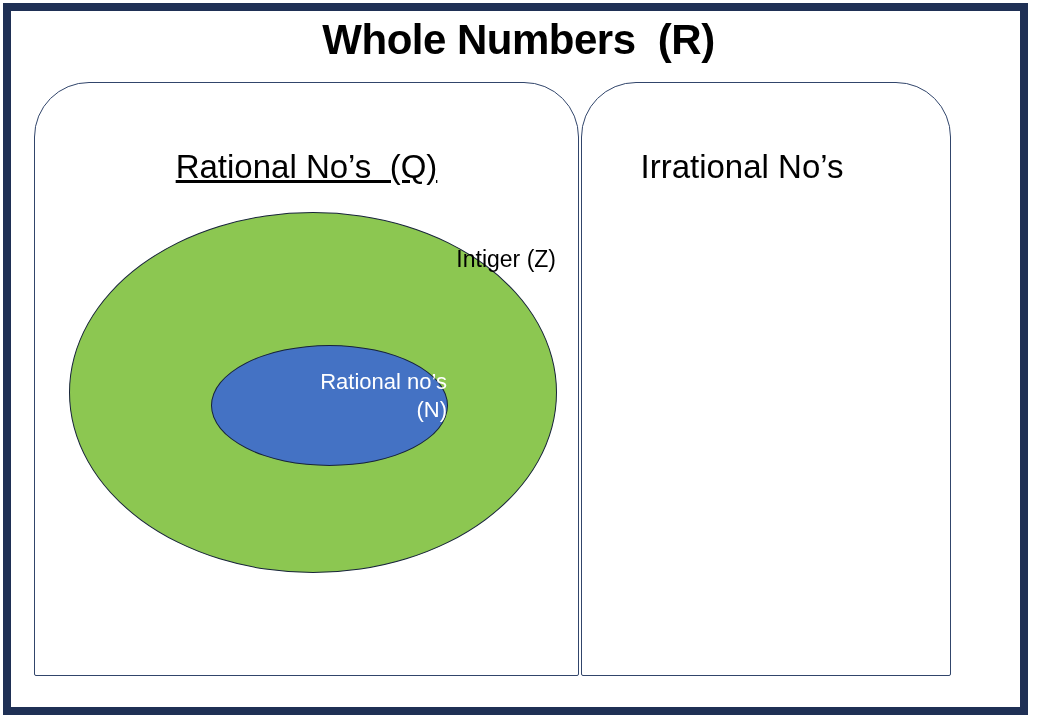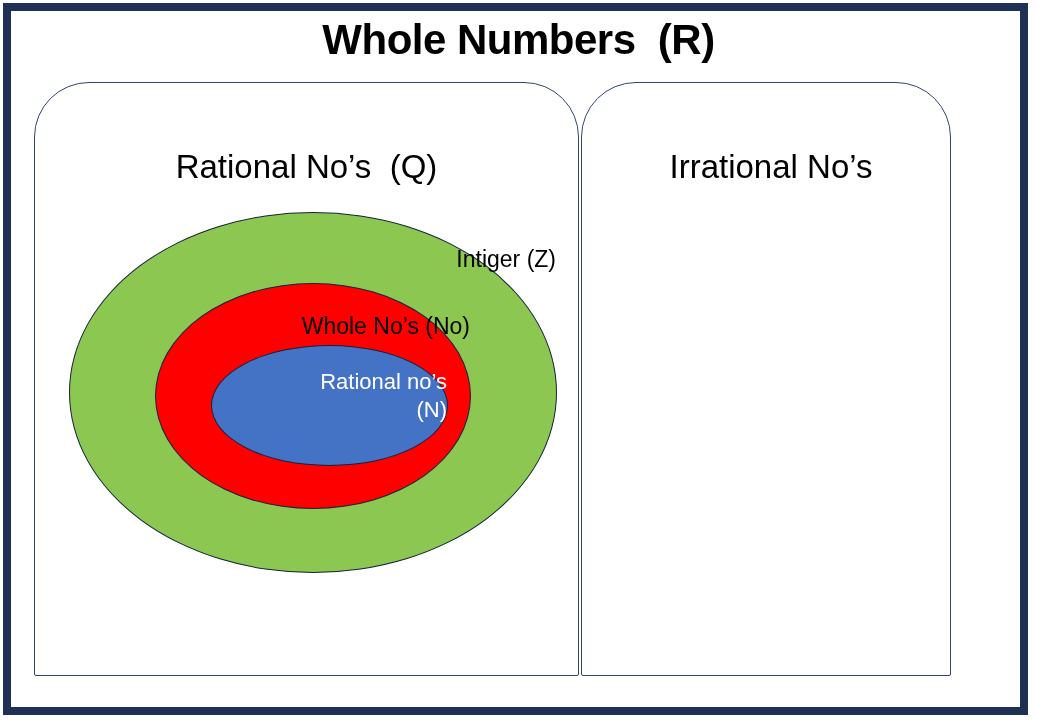--- a/index.html
+++ b/index.html
@@ -71,23 +71,24 @@
     position: absolute;
     top: 148px;
     font-size: 33px;
     color: #000000;
     text-align: center;
     white-space: pre;
   }
   .heading-rational {
     left: 34px;
     width: 545px;
+    text-decoration: underline;
   }
   .heading-irrational {
-    left: 610px;
+    left: 581px;
     width: 322px;
   }
 
   .irrational-body {
     position: absolute;
     left: 603px;
     top: 248px;
     width: 340px;
     font-size: 28px;
     line-height: 1.28;
@@ -160,22 +161,19 @@
 
   <div class="panel-heading heading-rational">Rational No’s  (Q)</div>
 
   <div class="panel-heading heading-irrational">Irrational No’s</div>
 
 
   <div class="ellipse ellipse-integer">
     <div class="ellipse-label label-integer">Intiger (Z)</div>
   </div>
 
-  <div class="ellipse ellipse-whole">
-    <div class="ellipse-label label-whole">Whole No’s (No)</div>
-  </div>
 
   <div class="ellipse ellipse-natural">
     <div class="ellipse-label label-natural">Rational no’s
 (N)</div>
   </div>
 
 </div>
 
 </body></html>

